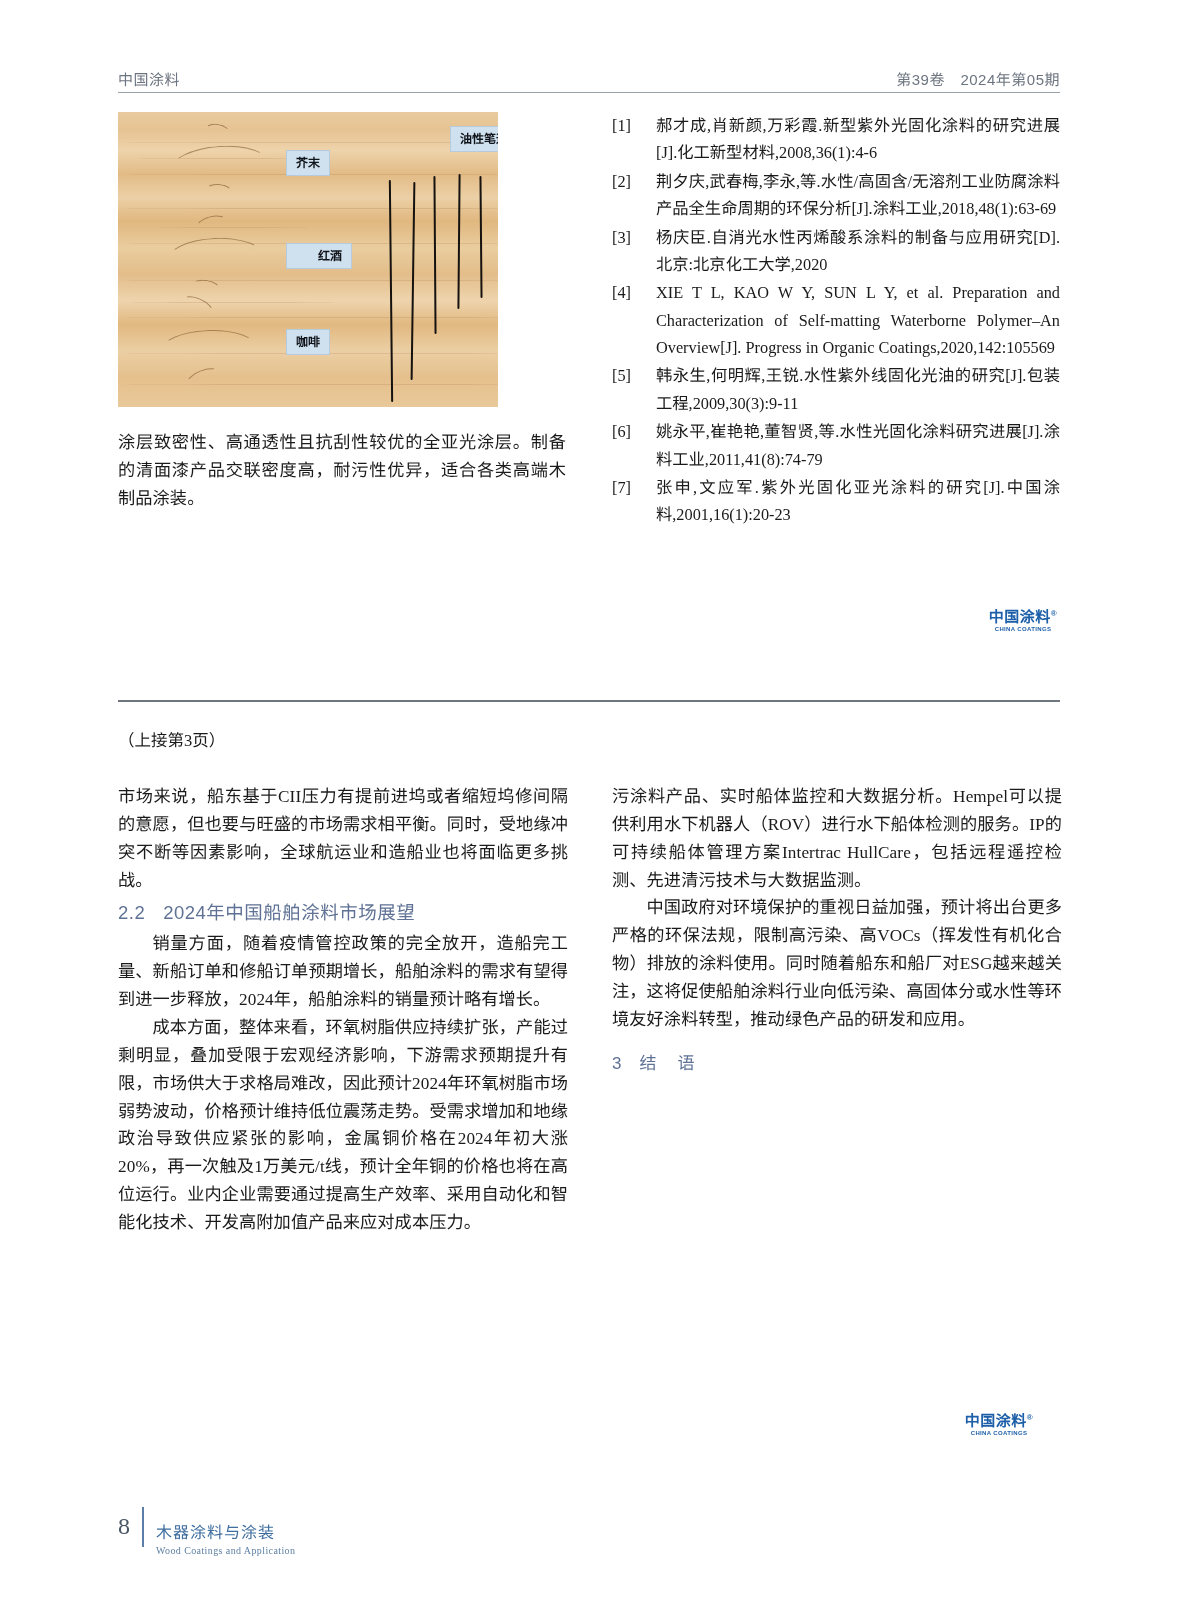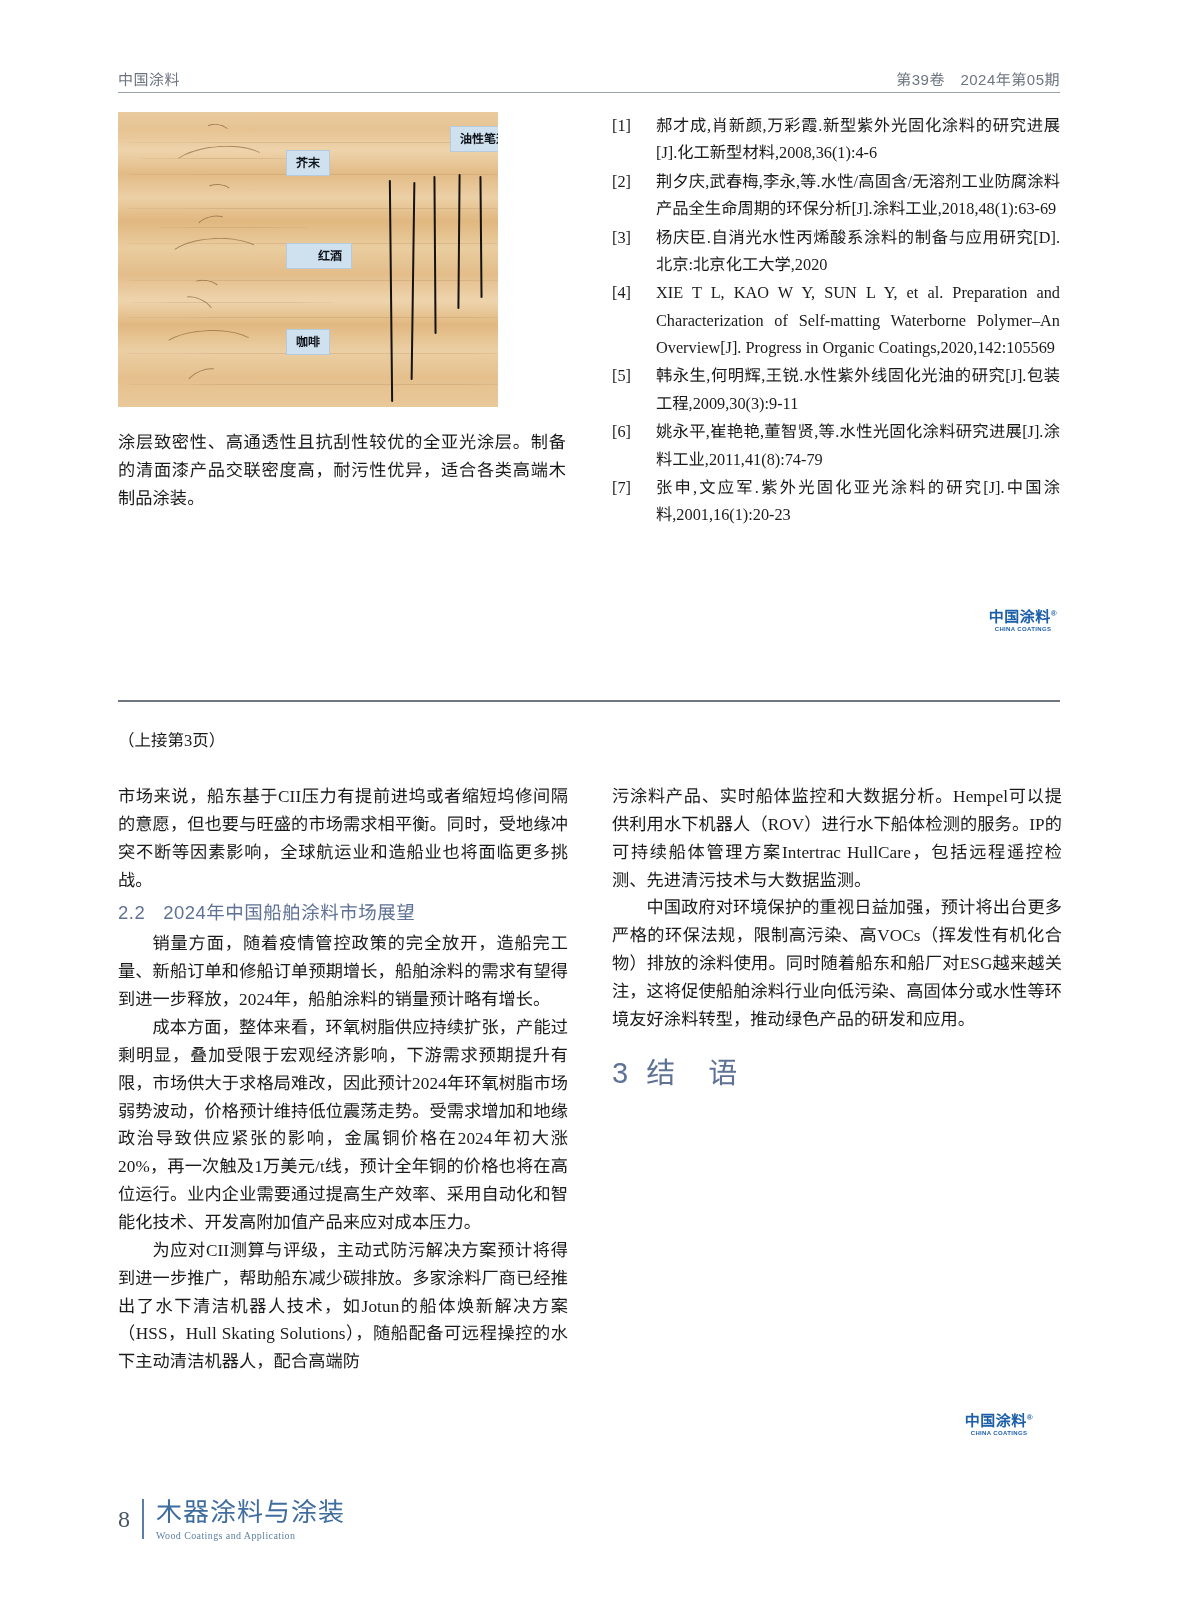--- a/index.html
+++ b/index.html
@@ -215,21 +215,21 @@
     font-family: "Liberation Sans", sans-serif;
     font-size: 18.5px;
     font-weight: 400;
     margin: 4px 0 2px;
     letter-spacing: .5px;
   }
   .sec-head .sp { display: inline-block; width: 18px; }
   .sec-head-big {
     color: #5f7295;
     font-family: "Liberation Sans", sans-serif;
-    font-size: 29px;
+    font-size: 17px;
     font-weight: 400;
     margin: 16px 0 2px;
     letter-spacing: 2px;
   }
   .sec-head-big .sp { display: inline-block; width: 16px; }
 
   
   .footer {
     position: absolute;
     left: 118px; top: 1497px;
@@ -243,23 +243,24 @@
     color: #4a5664;
   }
   .footer .bar {
     width: 2px; height: 40px;
     background: #5b7ea8;
   }
   .footer .ftxt { line-height: 1.18; }
   .footer .ft-cn {
     display: block;
     font-family: "Liberation Sans", sans-serif;
-    font-size: 26px;
+    font-size: 16px;
     color: #3f6d9e;
     letter-spacing: 1px;
+    margin-top: 27px;
   }
   .footer .ft-en {
     display: block;
     font-family: "Liberation Serif", serif;
     font-size: 10px;
     color: #5c7fa4;
     letter-spacing: .4px;
     margin-top: 2px;
   }
 </style>
@@ -367,21 +368,20 @@
 
   <div class="col-left-bot body-cn">
     <p>市场来说，船东基于CII压力有提前进坞或者缩短坞修间隔的意愿，但也要与旺盛的市场需求相平衡。同时，受地缘冲突不断等因素影响，全球航运业和造船业也将面临更多挑战。</p>
 
     <div class="sec-head">
       <span>2.2</span><span class="sp"></span><span>2024年中国船舶涂料市场展望</span>
     </div>
 
     <p class="indent">销量方面，随着疫情管控政策的完全放开，造船完工量、新船订单和修船订单预期增长，船舶涂料的需求有望得到进一步释放，2024年，船舶涂料的销量预计略有增长。</p>
     <p class="indent">成本方面，整体来看，环氧树脂供应持续扩张，产能过剩明显，叠加受限于宏观经济影响，下游需求预期提升有限，市场供大于求格局难改，因此预计2024年环氧树脂市场弱势波动，价格预计维持低位震荡走势。受需求增加和地缘政治导致供应紧张的影响，金属铜价格在2024年初大涨20%，再一次触及1万美元/t线，预计全年铜的价格也将在高位运行。业内企业需要通过提高生产效率、采用自动化和智能化技术、开发高附加值产品来应对成本压力。</p>
-    <p class="indent">为应对CII测算与评级，主动式防污解决方案预计将得到进一步推广，帮助船东减少碳排放。多家涂料厂商已经推出了水下清洁机器人技术，如Jotun的船体焕新解决方案（HSS，Hull Skating Solutions），随船配备可远程操控的水下主动清洁机器人，配合高端防</p>
   </div>
 
   <div class="col-right-bot body-cn">
     <p>污涂料产品、实时船体监控和大数据分析。Hempel可以提供利用水下机器人（ROV）进行水下船体检测的服务。IP的可持续船体管理方案Intertrac HullCare，包括远程遥控检测、先进清污技术与大数据监测。</p>
     <p class="indent">中国政府对环境保护的重视日益加强，预计将出台更多严格的环保法规，限制高污染、高VOCs（挥发性有机化合物）排放的涂料使用。同时随着船东和船厂对ESG越来越关注，这将促使船舶涂料行业向低污染、高固体分或水性等环境友好涂料转型，推动绿色产品的研发和应用。</p>
 
     <div class="sec-head-big">
       <span>3</span><span class="sp"></span><span>结　语</span>
     </div>
 

